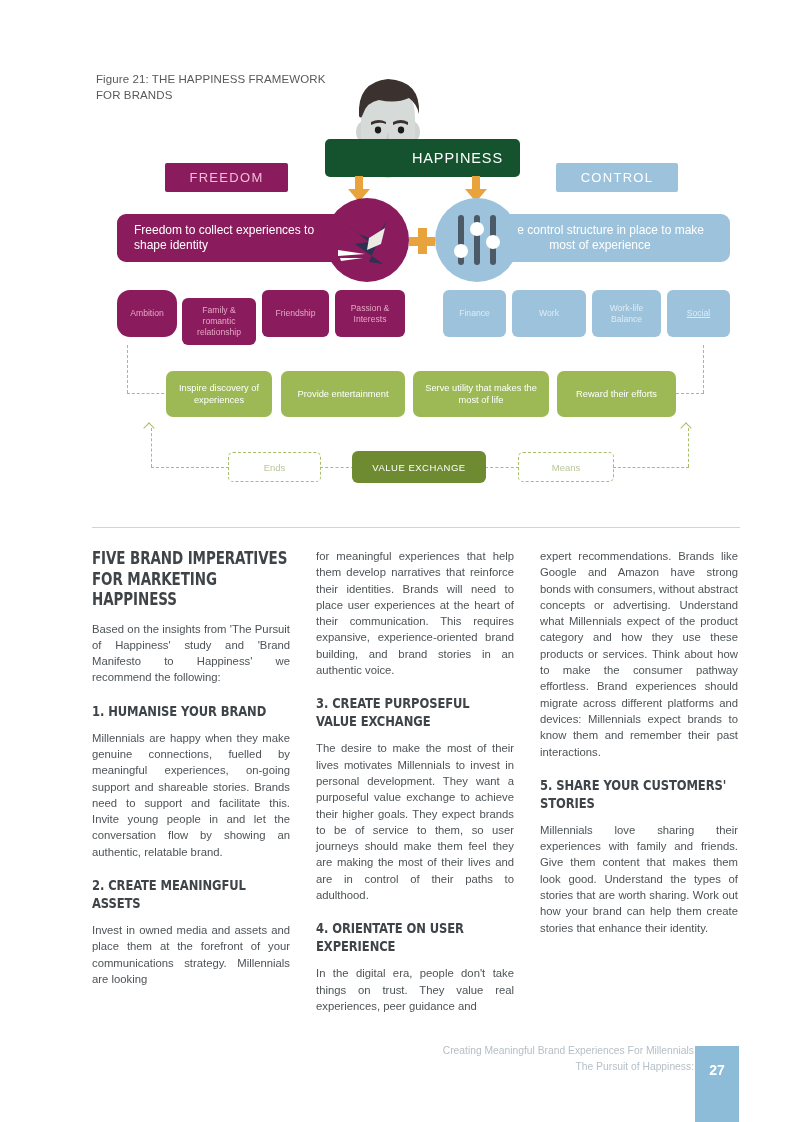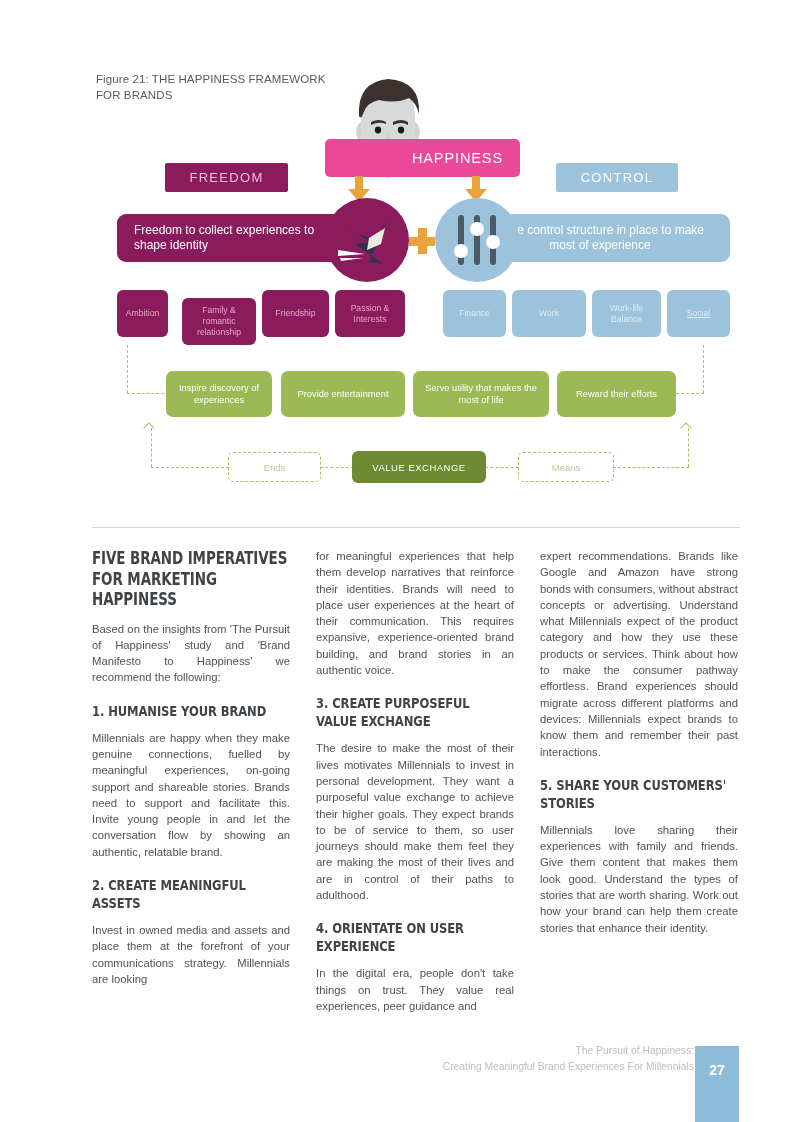--- a/index.html
+++ b/index.html
@@ -43,21 +43,21 @@
     height: 112px;
   }
 
   
   #happiness-banner {
     position: absolute;
     left: 325px;
     top: 139px;
     width: 195px;
     height: 38px;
-    background: #ec4899;
+    background: #14532d;
     border-radius: 5px;
   }
   #happiness-label {
     position: absolute;
     right: 17px;
     top: 0;
     height: 38px;
     line-height: 38px;
     font-size: 14.5px;
     letter-spacing: .9px;
@@ -404,21 +404,21 @@
       <circle cx="42" cy="31" r="7" fill="#ffffff"></circle>
       <circle cx="58" cy="44" r="7" fill="#ffffff"></circle>
     </svg>
   </div>
 
   <div id="plus-sign">
     <div class="h"></div>
       <div class="v"></div>
   </div>
 
-  <div class="chip magenta" style="left:117px; width:51px;">Ambition</div>
+  <div class="chip magenta" style="left:117px; width:60px;border-radius:13px;">Ambition</div>
   <div class="chip magenta" style="left:182px; width:74px;margin-top:8px;">Family &amp; romantic relationship</div>
   <div class="chip magenta" style="left:262px; width:67px;">Friendship</div>
   <div class="chip magenta" style="left:335px; width:70px;">Passion &amp; Interests</div>
 
   <div class="chip blue" style="left:443px; width:63px;">Finance</div>
   <div class="chip blue" style="left:512px; width:74px;">Work</div>
   <div class="chip blue" style="left:592px; width:69px;">Work-life Balance</div>
   <div class="chip blue" style="left:667px; width:63px;text-decoration:underline;">Social</div>
 
   <div class="dash-v" style="left:127px; top:345px; height:48px;"></div>
@@ -469,18 +469,18 @@
   </div>
 
   <div class="col">
     <p>expert recommendations. Brands like Google and Amazon have strong bonds with consumers, without abstract concepts or advertising. Understand what Millennials expect of the product category and how they use these products or services. Think about how to make the consumer pathway effortless. Brand experiences should migrate across different platforms and devices: Millennials expect brands to know them and remember their past interactions.</p>
     <h3>5. SHARE YOUR CUSTOMERS' STORIES</h3>
     <p>Millennials love sharing their experiences with family and friends. Give them content that makes them look good. Understand the types of stories that are worth sharing. Work out how your brand can help them create stories that enhance their identity.</p>
   </div>
 </div>
 
 <div id="footer-text">
+  <div>Creating Meaningful Brand Experiences For Millennials</div>
   <div>The Pursuit of Happiness:</div>
-  <div>Creating Meaningful Brand Experiences For Millennials</div>
 </div>
 <div id="page-tab">
   <div id="page-number">27</div>
 </div>
 
 </body></html>

